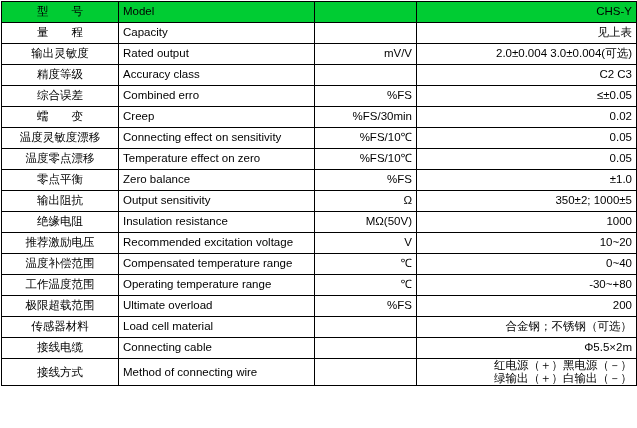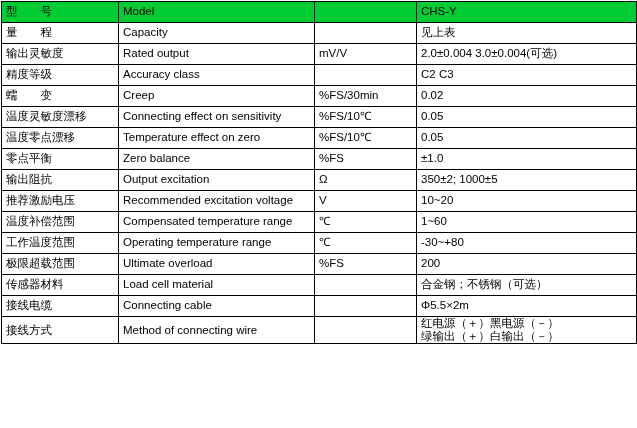--- a/index.html
+++ b/index.html
@@ -35,26 +35,28 @@
     line-height: 1.15;
     white-space: nowrap;
     overflow: hidden;
   }
   .row-header td {
     background: #00cc33;
     font-size: 12px;
   }
   .cn {
     letter-spacing: 0px;
+    text-align: center;
   }
   .unit {
+    text-align: right;
     padding-right: 6px;
   }
   .val {
-    text-align: left;
+    text-align: right;
     padding-left: 5px;
   }
   .multiline td {
     height: 34px;
     white-space: normal;
   }
   .multiline .val {
     line-height: 1.3;
     font-size: 11px;
   }
@@ -89,20 +91,26 @@
         <td class="unit">mV/V</td>
         <td class="val">2.0±0.004     3.0±0.004(可选)</td>
       </tr>
       <tr>
         <td class="cn">精度等级</td>
         <td class="en">Accuracy class</td>
         <td class="unit"></td>
         <td class="val">C2        C3</td>
       </tr>
       <tr>
+        <td class="cn">综合误差</td>
+        <td class="en">Combined erro</td>
+        <td class="unit">%FS</td>
+        <td class="val">≤±0.05</td>
+      </tr>
+      <tr>
         <td class="cn">蠕　　变</td>
         <td class="en">Creep</td>
         <td class="unit unit-sm">%FS/30min</td>
         <td class="val">0.02</td>
       </tr>
       <tr>
         <td class="cn">温度灵敏度漂移</td>
         <td class="en">Connecting effect on sensitivity</td>
         <td class="unit unit-sm">%FS/10℃</td>
         <td class="val">0.05</td>
@@ -114,35 +122,41 @@
         <td class="val">0.05</td>
       </tr>
       <tr>
         <td class="cn">零点平衡</td>
         <td class="en">Zero balance</td>
         <td class="unit">%FS</td>
         <td class="val">±1.0</td>
       </tr>
       <tr>
         <td class="cn">输出阻抗</td>
-        <td class="en">Output excitation</td>
+        <td class="en">Output sensitivity</td>
         <td class="unit">Ω</td>
         <td class="val">350±2;   1000±5</td>
+      </tr>
+      <tr>
+        <td class="cn">绝缘电阻</td>
+        <td class="en">Insulation resistance</td>
+        <td class="unit unit-sm">MΩ(50V)</td>
+        <td class="val">1000</td>
       </tr>
       <tr>
         <td class="cn">推荐激励电压</td>
         <td class="en">Recommended excitation voltage</td>
         <td class="unit">V</td>
         <td class="val">10~20</td>
       </tr>
       <tr>
         <td class="cn">温度补偿范围</td>
         <td class="en">Compensated temperature range</td>
         <td class="unit">℃</td>
-        <td class="val">1~60</td>
+        <td class="val">0~40</td>
       </tr>
       <tr>
         <td class="cn">工作温度范围</td>
         <td class="en">Operating temperature range</td>
         <td class="unit">℃</td>
         <td class="val">-30~+80</td>
       </tr>
       <tr>
         <td class="cn">极限超载范围</td>
         <td class="en">Ultimate overload</td>

